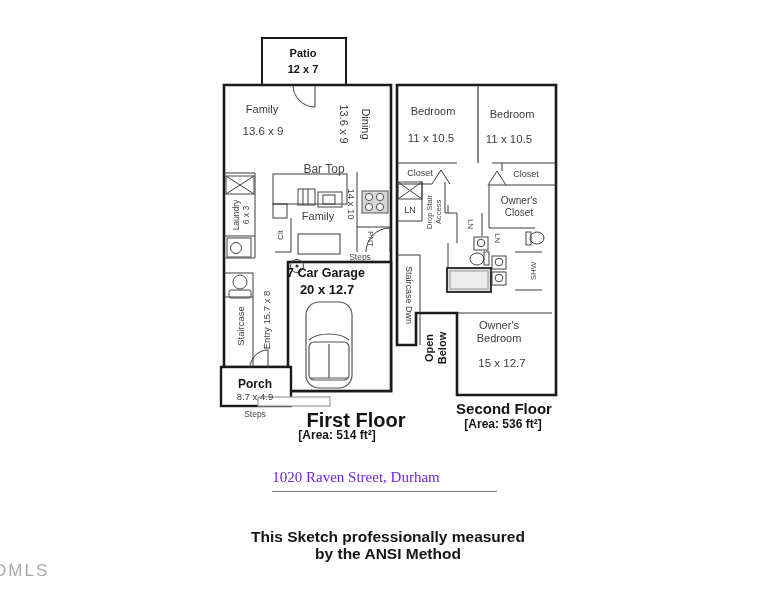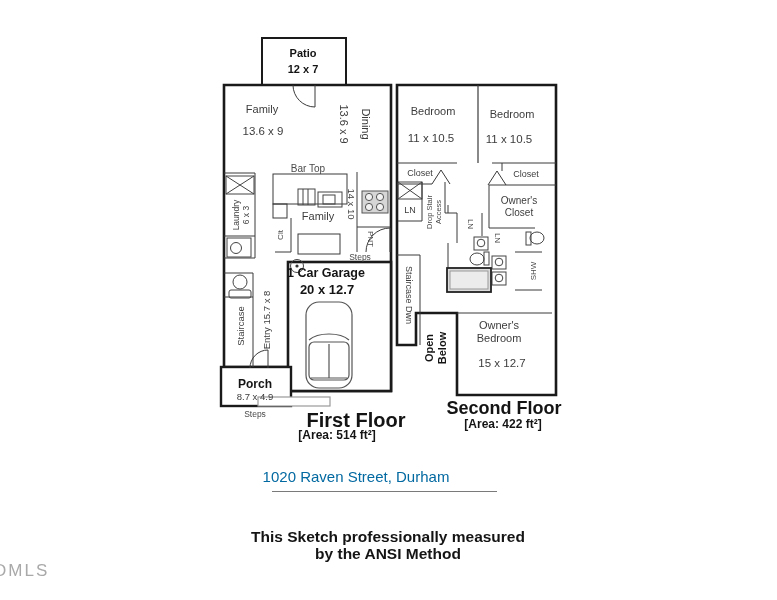--- a/index.html
+++ b/index.html
@@ -5,21 +5,21 @@
   html,body{margin:0;padding:0;background:#fff;}
   #canvas{position:relative;width:777px;height:600px;background:#fff;overflow:hidden;
           font-family:"Liberation Sans","DejaVu Sans",sans-serif;}
   #linework{position:absolute;left:0;top:0;}
   .lbl{position:absolute;transform:translate(-50%,-50%);text-align:center;
        white-space:pre-line;line-height:1.22;color:#3c3c3c;}
   .r90{transform:translate(-50%,-50%) rotate(90deg);}
   .rm90{transform:translate(-50%,-50%) rotate(-90deg);}
   .b{font-weight:700;color:#141414;}
   .muted{color:#4a4a4a;}
-  .serif{font-family:Liberation Sans, sans-serif;color:#0369a1;}
+  .serif{font-family:Liberation Serif, serif;color:#6d28d9;}
   .rule{position:absolute;height:1px;background:#7a7a7a;}
   .wm{position:absolute;color:#a9a9a9;font-size:17px;letter-spacing:2px;}
 </style>
 </head>
 <body>
 
 <div id="canvas">
 
   <svg id="linework" width="777" height="600" viewBox="0 0 777 600">
 
@@ -128,29 +128,29 @@
       </g>
     </g>
   </svg>
 
   <div class="lbl b" style="left:303px;top:54px;font-size:11px">Patio</div>
   <div class="lbl b" style="left:303px;top:70px;font-size:11px">12 x 7</div>
   <div class="lbl" style="left:262px;top:110px;font-size:11px">Family</div>
   <div class="lbl" style="left:263px;top:131px;font-size:11.5px">13.6 x 9</div>
   <div class="lbl r90" style="left:343px;top:124px;font-size:11px">13.6 x 9</div>
   <div class="lbl r90" style="left:365px;top:124px;font-size:11px">Dining</div>
-  <div class="lbl muted" style="left:308px;top:169px;font-size:10px">Bar Top</div>
+  <div class="lbl muted" style="left:324px;top:169px;font-size:12px">Bar Top</div>
   <div class="lbl" style="left:318px;top:217px;font-size:11px">Family</div>
   <div class="lbl r90" style="left:351px;top:204px;font-size:9.5px">14 x 10</div>
   <div class="lbl r90 muted" style="left:370px;top:239px;font-size:8px">PNT</div>
   <div class="lbl rm90 muted" style="left:281px;top:235px;font-size:8px">Clt</div>
   <div class="lbl rm90" style="left:241px;top:215px;font-size:8.5px">Laundry
 6 x 3</div>
   <div class="lbl muted" style="left:360px;top:257px;font-size:8.5px">Steps</div>
-  <div class="lbl b" style="left:326px;top:274px;font-size:12.5px">1 Car Garage</div>
+  <div class="lbl b" style="left:326px;top:274px;font-size:12.5px">7 Car Garage</div>
   <div class="lbl b" style="left:327px;top:290px;font-size:13px">20 x 12.7</div>
   <div class="lbl rm90" style="left:241px;top:326px;font-size:9.5px">Staircase</div>
   <div class="lbl rm90" style="left:267px;top:320px;font-size:9.5px">Entry 15.7 x 8</div>
   <div class="lbl b" style="left:255px;top:384px;font-size:12px">Porch</div>
   <div class="lbl" style="left:255px;top:397px;font-size:9.5px">8.7 x 4.9</div>
   <div class="lbl muted" style="left:255px;top:414px;font-size:8.5px">Steps</div>
   <div class="lbl b" style="left:356px;top:420px;font-size:20px">First Floor</div>
   <div class="lbl b" style="left:337px;top:435px;font-size:12px">[Area: 514 ft²]</div>
 
   <div class="lbl" style="left:433px;top:112px;font-size:11px">Bedroom</div>
@@ -166,22 +166,22 @@
 Closet</div>
   <div class="lbl r90 muted" style="left:470px;top:224px;font-size:8px">LN</div>
   <div class="lbl r90 muted" style="left:497px;top:238px;font-size:8px">LN</div>
   <div class="lbl rm90 muted" style="left:534px;top:271px;font-size:8px">SHW</div>
   <div class="lbl r90" style="left:409px;top:295px;font-size:9px">Staircase Dwn</div>
   <div class="lbl rm90 b" style="left:436px;top:348px;font-size:11px">Open
 Below</div>
   <div class="lbl" style="left:499px;top:332px;font-size:11px">Owner's
 Bedroom</div>
   <div class="lbl" style="left:502px;top:363px;font-size:11.5px">15 x 12.7</div>
-  <div class="lbl b" style="left:504px;top:409px;font-size:18px">Second Floor</div>
-  <div class="lbl b" style="left:503px;top:424px;font-size:12px">[Area: 422 ft²]</div>
+  <div class="lbl b" style="left:504px;top:409px;font-size:15px">Second Floor</div>
+  <div class="lbl b" style="left:503px;top:424px;font-size:12px">[Area: 536 ft²]</div>
 
   <div class="lbl serif" style="left:356px;top:477px;font-size:15px">1020 Raven Street, Durham</div>
   <div class="rule" style="left:272px;top:491px;width:225px"></div>
   <div class="lbl b" style="left:388px;top:554px;font-size:15.5px">by the ANSI Method</div>
   <div class="lbl b" style="left:388px;top:537px;font-size:15.5px">This Sketch professionally measured</div>
   <div class="wm" style="left:-6px;top:561px">DMLS</div>
 
 </div>
 
 </body></html>

